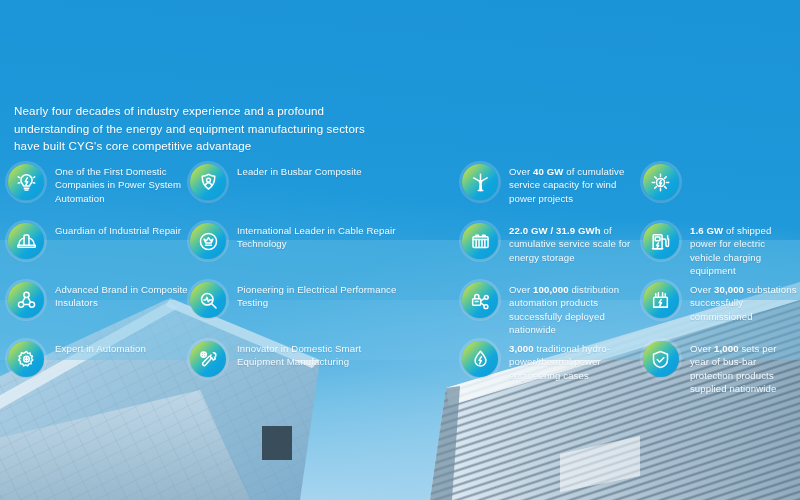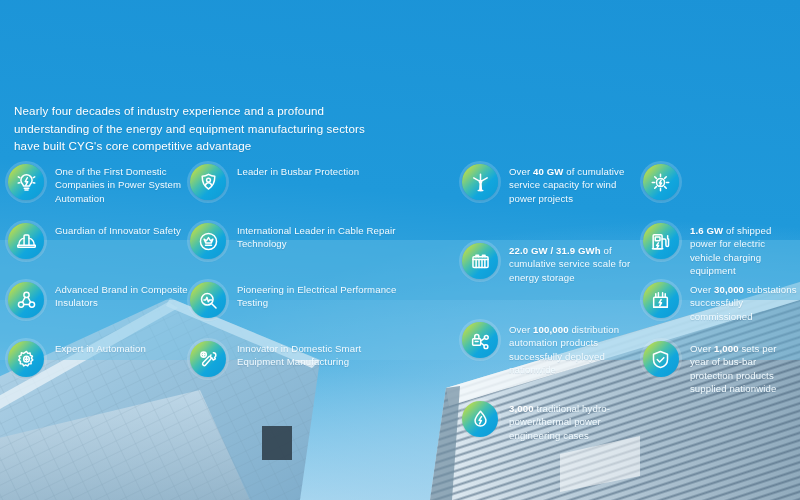--- a/index.html
+++ b/index.html
@@ -54,21 +54,21 @@
   .group {
     position: absolute;
     display: flex;
   }
   .group-left  { left: 8px;   top: 163px; width: 430px; }
   .group-right { left: 462px; top: 163px; width: 336px; }
 
   .col { display: flex; flex-direction: column; }
   .col-a { width: 182px; }
   .col-b { width: 210px; }
-  .col-c { width: 182px; gap: 20px; }
+  .col-c { width: 182px; }
   .col-d { width: 156px; }
 
   .item {
     display: flex;
     align-items: flex-start;
     height: 58px;
     margin-bottom: 1px;
   }
 
   
@@ -187,21 +187,21 @@
       </div>
 
       <div class="item">
         <span class="icon-badge">
           <svg viewBox="0 0 24 24">
             <path d="M3.2 16.2c0-4.1 2.7-7.2 6-8.3v-2c0-.7.5-1.2 1.2-1.2h3.2c.7 0 1.2.5 1.2 1.2v2c3.3 1.1 6 4.2 6 8.3"></path>
             <path d="M2 16.2h20v1.4a1 1 0 0 1-1 1H3a1 1 0 0 1-1-1z"></path>
             <path d="M9.2 7.9v8.3M14.8 7.9v8.3"></path>
           </svg>
         </span>
-        <span class="item-text">Guardian of Innovator Safety</span>
+        <span class="item-text">Guardian of Industrial Repair</span>
       </div>
 
       <div class="item">
         <span class="icon-badge">
           <svg viewBox="0 0 24 24">
             <circle cx="12" cy="5.6" r="3"></circle>
             <circle cx="5.8" cy="16.6" r="3"></circle>
             <circle cx="18.2" cy="16.6" r="3"></circle>
             <path d="M10.4 8.2 7.3 14M13.6 8.2 16.7 14M8.8 16.6h6.4"></path>
           </svg>
@@ -225,21 +225,21 @@
     <div class="col col-b">
 
       <div class="item">
         <span class="icon-badge">
           <svg viewBox="0 0 24 24">
             <path d="M12 2.6c2.6 1.5 4.9 2.2 7.2 2.3 0 6.6-2.2 11.7-7.2 14.5C7 16.6 4.8 11.5 4.8 4.9c2.3-.1 4.6-.8 7.2-2.3z"></path>
             <circle cx="12" cy="9.2" r="2.2"></circle>
             <path d="M8.4 15.4c.6-2 1.9-3 3.6-3s3 1 3.6 3"></path>
           </svg>
         </span>
-        <span class="item-text">Leader in Busbar Protection</span>
+        <span class="item-text">Leader in Busbar Composite</span>
       </div>
 
       <div class="item">
         <span class="icon-badge">
           <svg viewBox="0 0 24 24">
             <circle cx="12" cy="12" r="9.2"></circle>
             <path d="M7 9.4l2 4.4h6l2-4.4-2.6 1.8L12 7.6l-2.4 3.6z"></path>
             <path d="M8.6 16.2h6.8"></path>
           </svg>
         </span>

